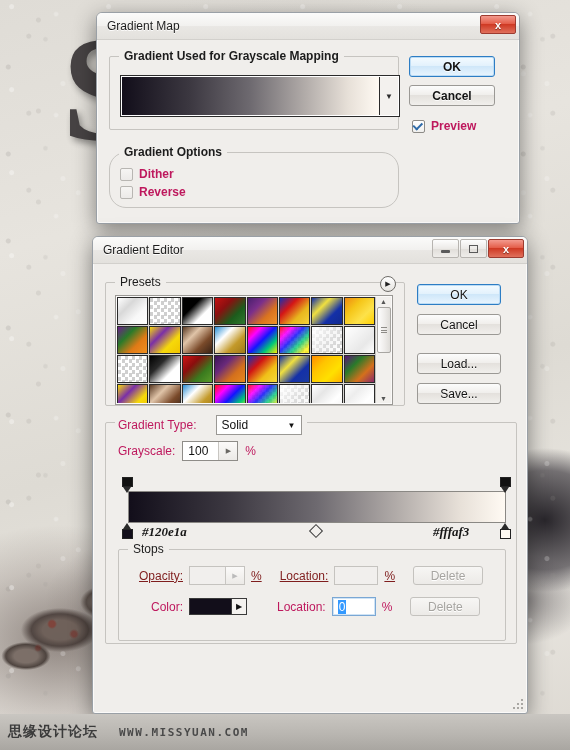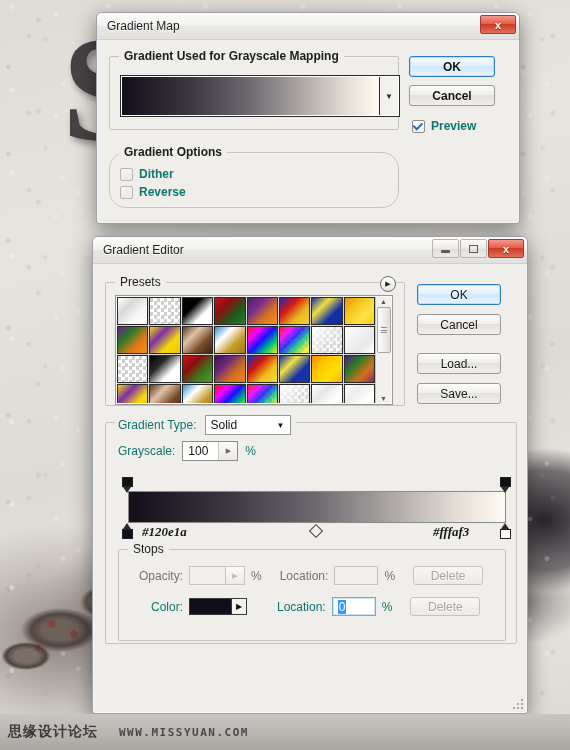--- a/index.html
+++ b/index.html
@@ -169,22 +169,22 @@
     position:relative; flex:0 0 auto;
   }
   .cbox.checked::after{
     content:""; width:7px; height:4px;
     border-left:2px solid #2e6aa8; border-bottom:2px solid #2e6aa8;
     transform: rotate(-45deg) translate(0px,-1px);
   }
   .cbox.dim { border-color:#b8b6b2; background:linear-gradient(180deg,#f6f5f3,#eceae8); }
 
   .row { display:flex; align-items:center; }
-  .lbl { font-size:12px; color:#0f766e; white-space:nowrap; }
-  .lbl.dim { color:#737373; }
+  .lbl { font-size:12px; color:#be185d; white-space:nowrap; }
+  .lbl.dim { color:#7f1d1d;text-decoration:underline; }
 
   
   .spin {
     width:18px; height:100%;
     border-left:1px solid #c8c6c2;
     background: linear-gradient(180deg,#fbfaf9,#eceae7);
     display:flex; align-items:center; justify-content:center;
     font-size:7px; color:#6a6864;
   }
 
@@ -426,21 +426,21 @@
       <div style="width:84px; padding-top:8px;">
         <div class="btn primary" style="height:21px;">OK</div>
         <div class="btn" style="height:21px; margin-top:9px;">Cancel</div>
         <div class="btn" style="height:21px; margin-top:18px;">Load...</div>
         <div class="btn" style="height:21px; margin-top:9px;">Save...</div>
       </div>
     </div>
 
 
     <div class="group" style="margin-top:16px; height:222px; padding:14px 10px 10px 12px;">
-      <div class="legend" style="display:flex; align-items:center; gap:8px; padding-left:3px;">
+      <div class="legend" style="display:flex; align-items:center; gap:19px; padding-left:3px;">
         <span class="lbl">Gradient Type:</span>
         <span class="txt" style="width:86px; height:20px; border-color:#9a9894; justify-content:space-between; background:#fff;">
           <span>Solid</span>
           <span style="font-size:8px;">▼</span>
         </span>
       </div>
 
       <div class="row" style="gap:7px; margin-top:4px;">
         <span class="lbl">Grayscale:</span>
         <span class="txt" style="width:56px; height:20px; padding:0;">

